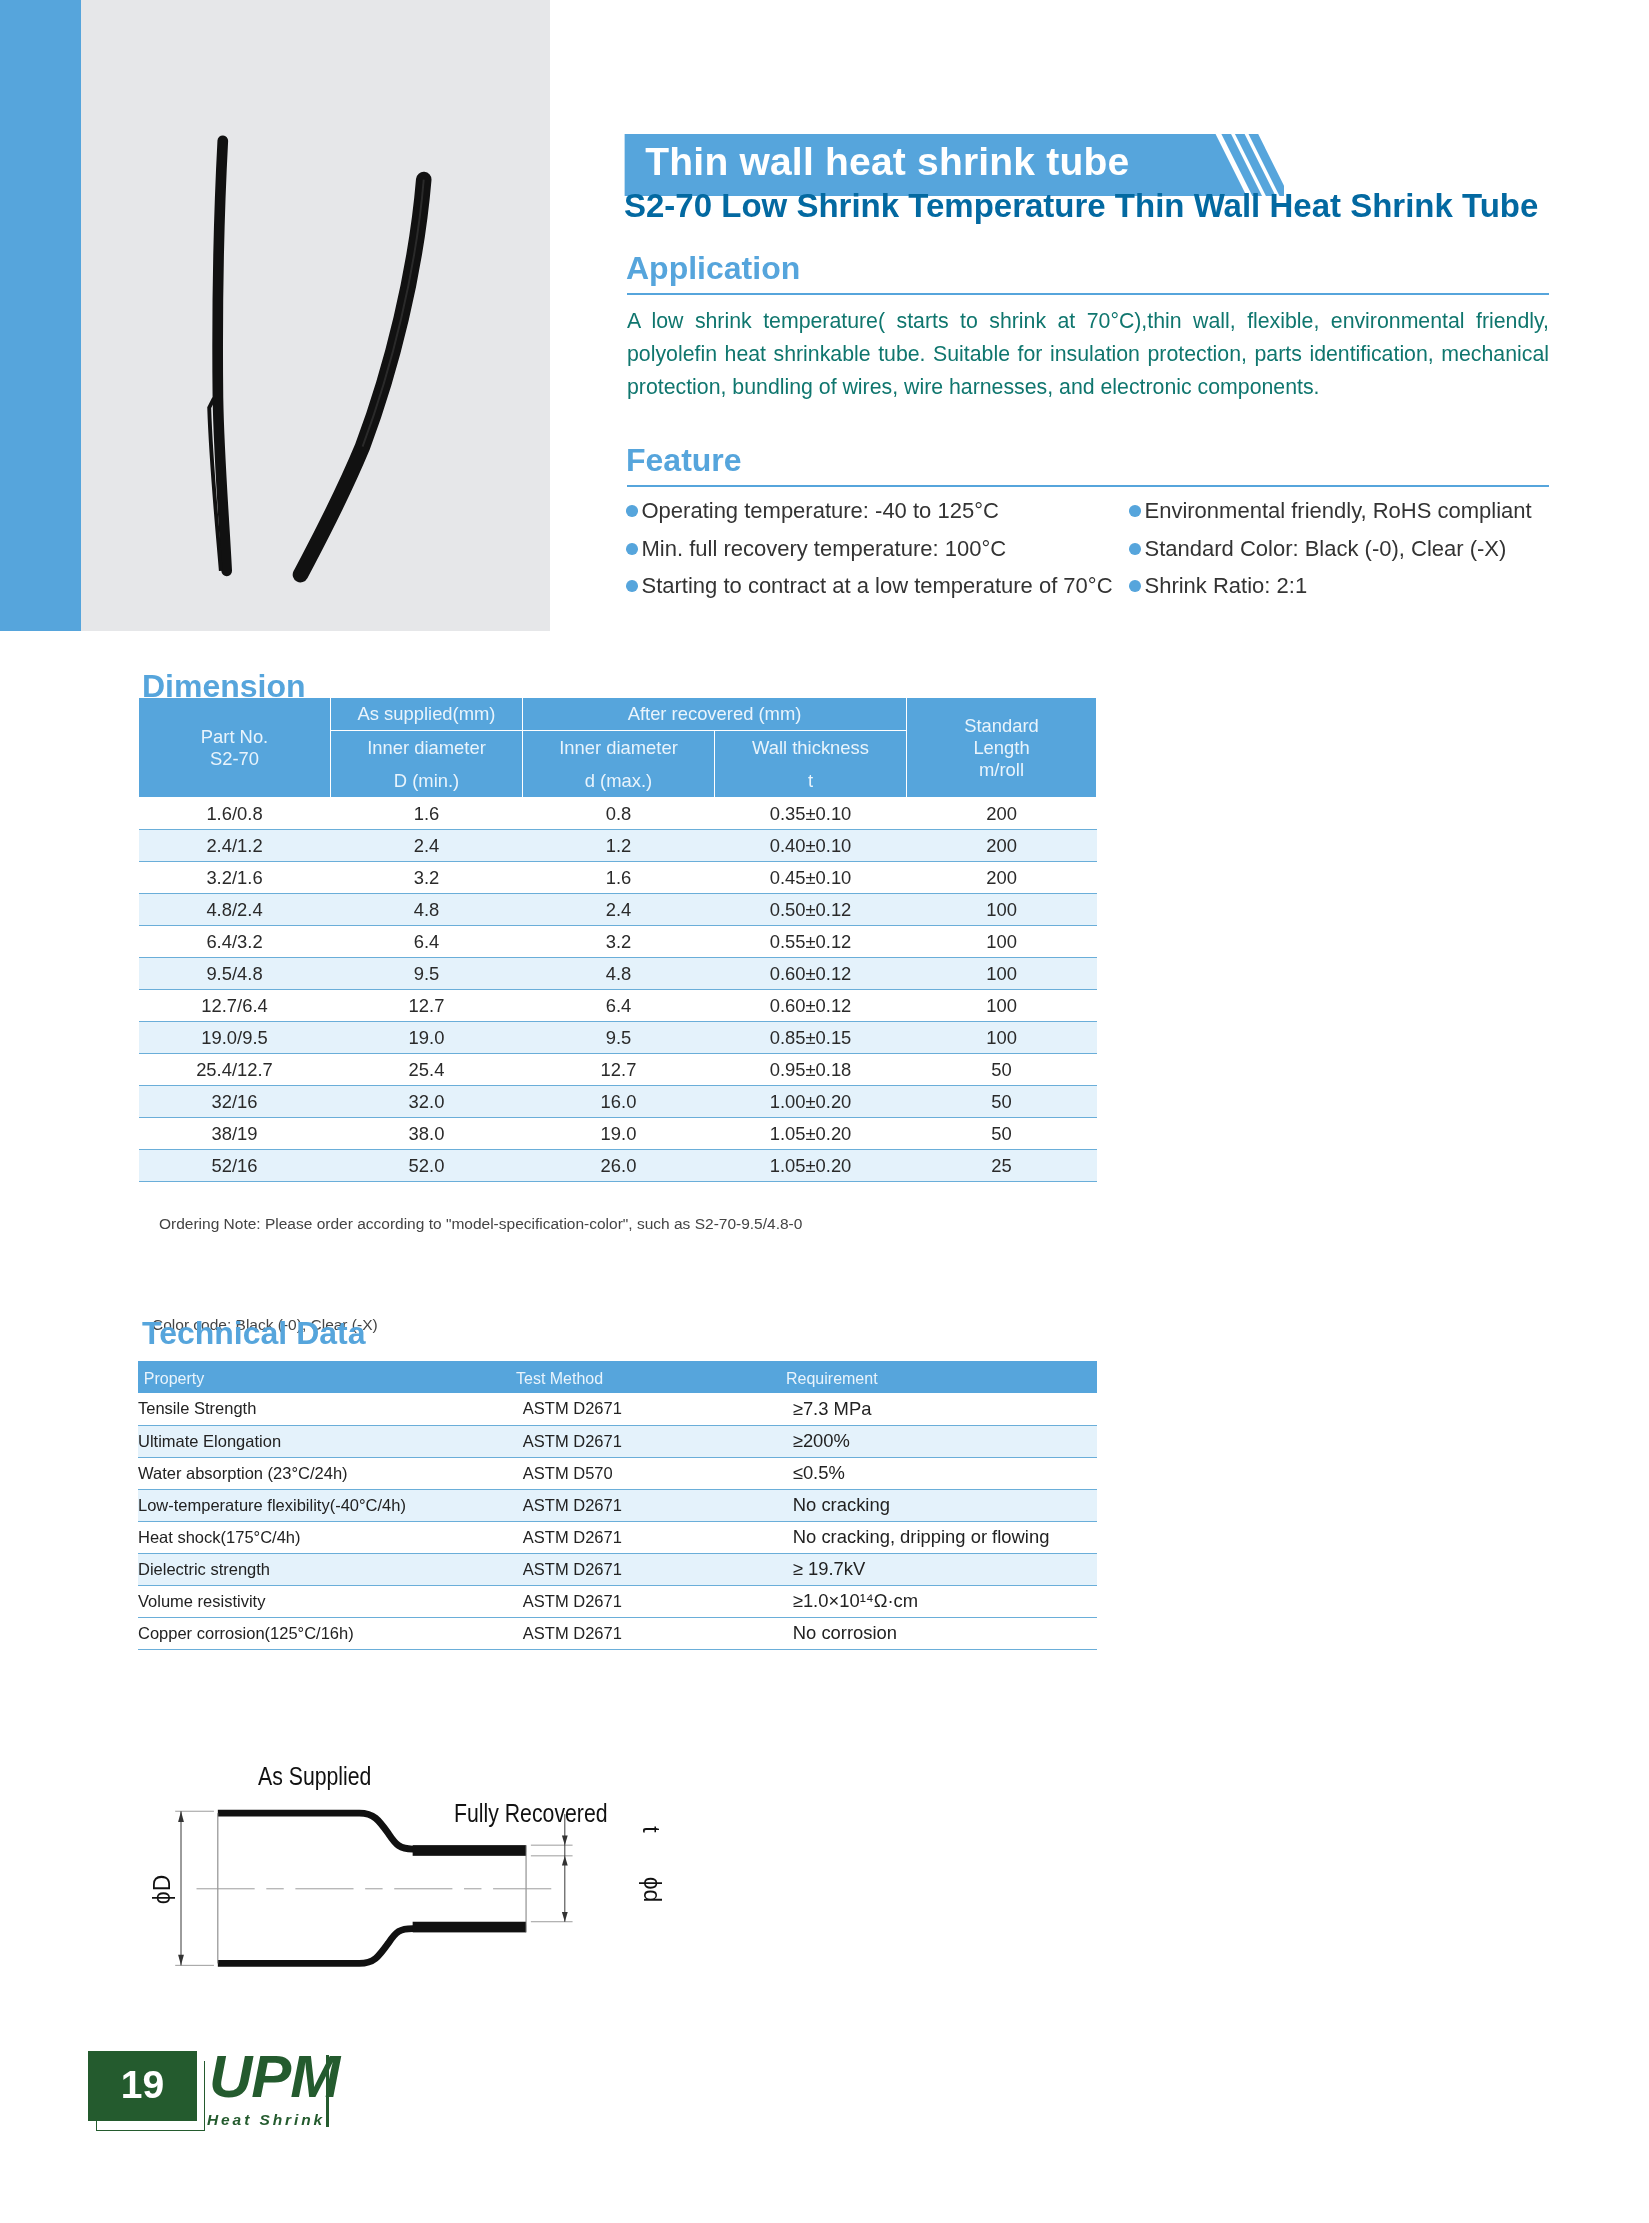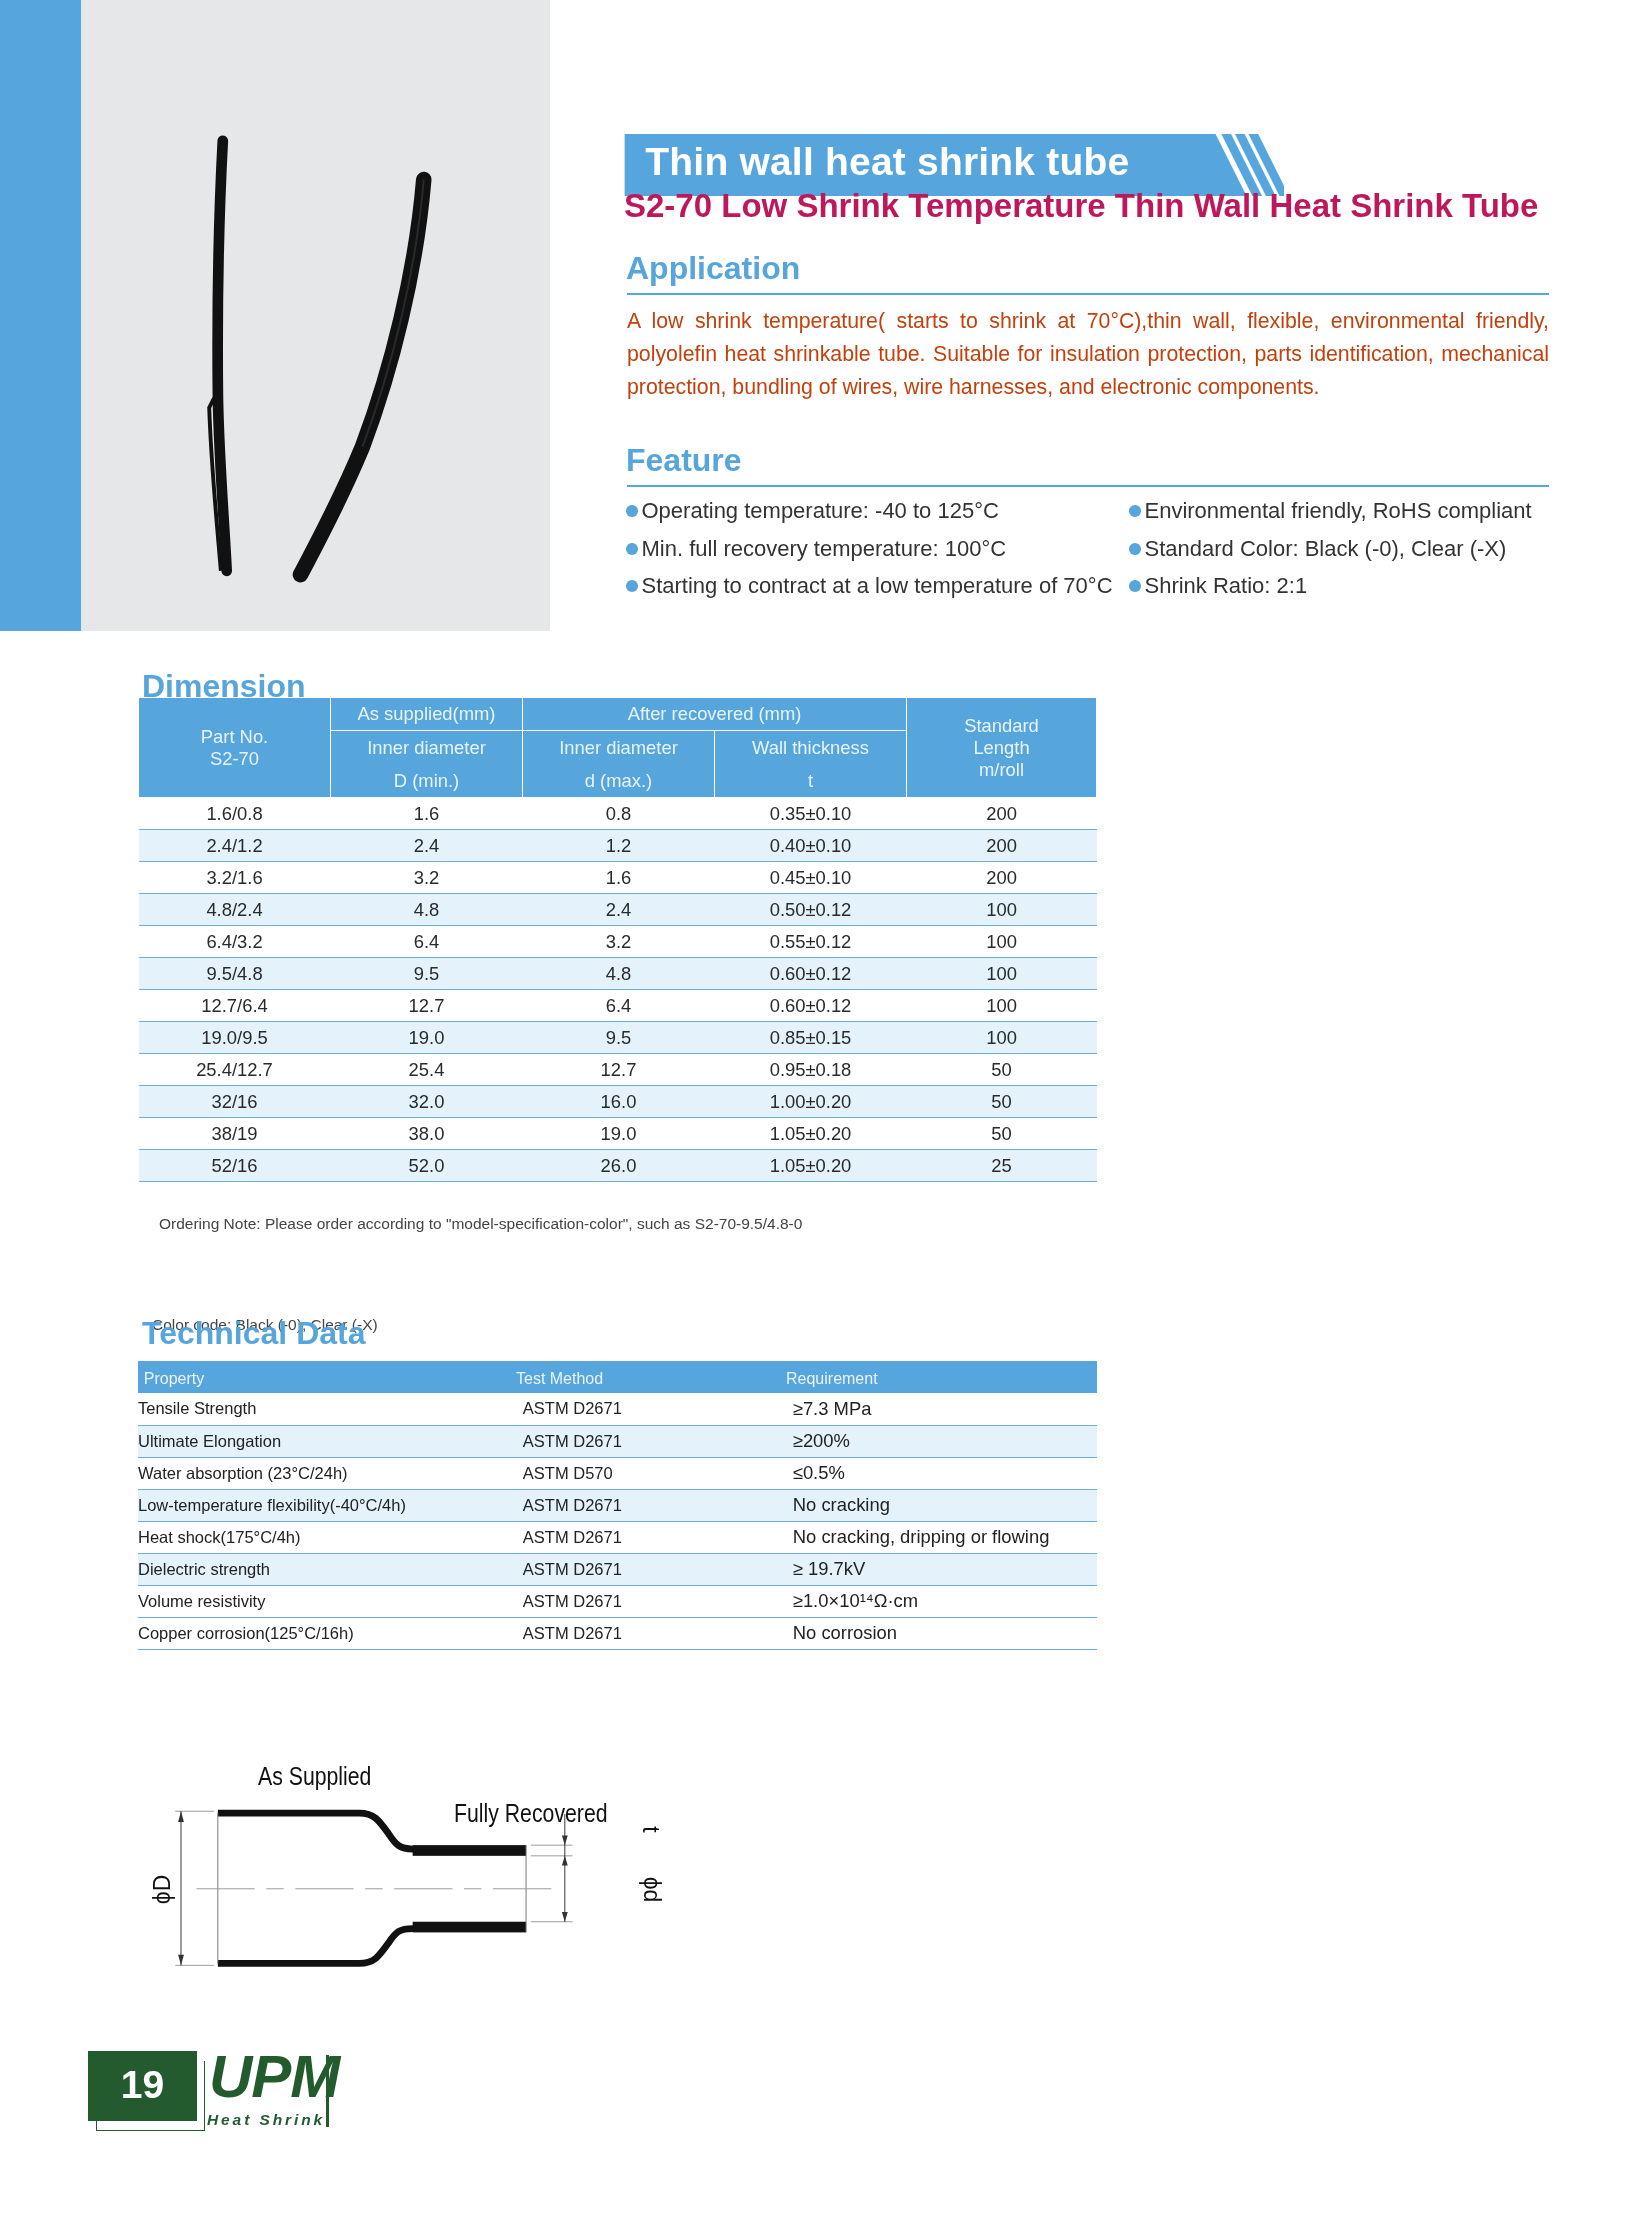--- a/index.html
+++ b/index.html
@@ -3,24 +3,24 @@
 <meta charset="utf-8">
 <style>
   * { margin:0; padding:0; box-sizing:border-box; }
   html, body { width:1650px; height:2223px; background:#ffffff; overflow:hidden; }
   body { position:relative; font-family:"Liberation Sans", "DejaVu Sans", sans-serif; color:#2a2a2a; }
   .abs { position:absolute; }
   .left-strip { left:0; top:0; width:81px; height:631px; background:#56a5dc; }
   .photo-panel { left:81px; top:0; width:469px; height:631px; background:#e6e7e9; }
   .banner { left:624px; top:98px; width:660px; height:62px;margin-top:36px; }
   .banner-text { position:absolute; left:21.3px; top:5.8px; font-size:39px; font-weight:bold; color:#ffffff; letter-spacing:0.2px; }
-  .product-title { left:624px; top:187px; font-size:33px; font-weight:bold; color:#be185d; }
+  .product-title { left:624px; top:187px; font-size:33px; font-weight:bold; color:#0369a1; }
   .section-heading { font-size:32px; font-weight:bold; color:#56a5dc; }
   .rule { height:1.9px; background:#56a5dc; }
-  .app-text { left:627px; top:305px; width:922px; font-size:21.3px; line-height:33px; color:#c2410c; text-align:justify; }
+  .app-text { left:627px; top:305px; width:922px; font-size:21.3px; line-height:33px; color:#0f766e; text-align:justify; }
   .feat { font-size:22px; color:#333; white-space:nowrap; }
   .feat .dot { display:inline-block; width:11.6px; height:11.6px; border-radius:50%; background:#56a5dc; margin-right:3.9px; vertical-align:1px; }
   table { border-collapse:collapse; }
   .dim-table { left:138px; top:697px; width:959px; table-layout:fixed; font-size:18.4px; }
   .dim-table th { background:#56a5dc; color:#e9f4fc; font-weight:normal; text-align:center; border:1px solid #ffffff; }
   .dim-table td { text-align:center; height:32px; color:#2a2a2a; border-bottom:1.9px solid #6aaed9;margin-top:14px; }
   .dim-table tr.alt td { background:#e4f2fb; }
   .note { left:152px; font-size:15.5px; color:#444; }
   .tech-table { left:138px; top:1361px; width:959px; table-layout:fixed; font-size:16.5px; }
   .tech-table th { background:#56a5dc; color:#e9f4fc; font-weight:normal; text-align:left; height:32px; font-size:16px; padding-top:3.9px; }

